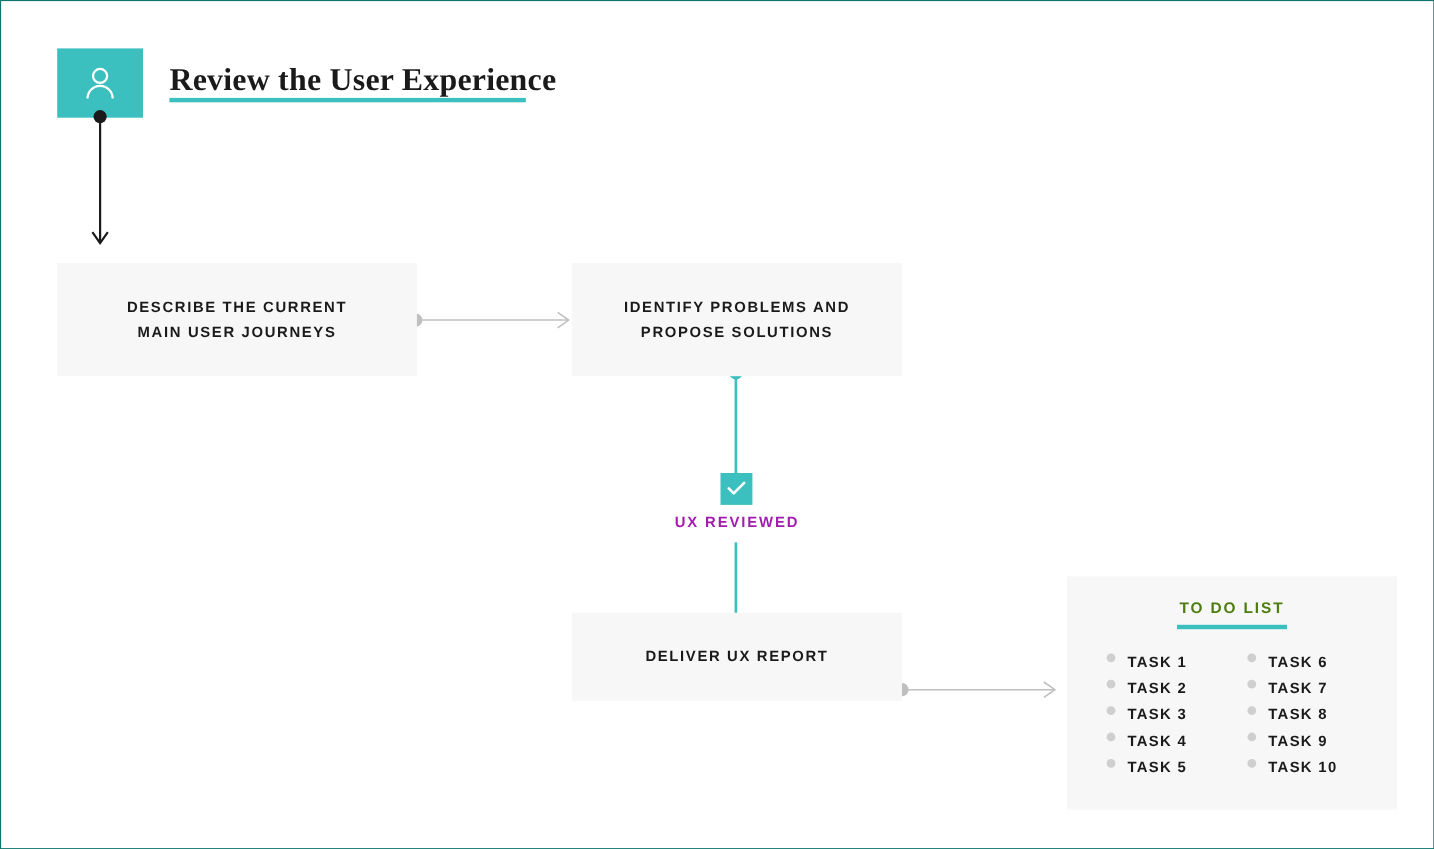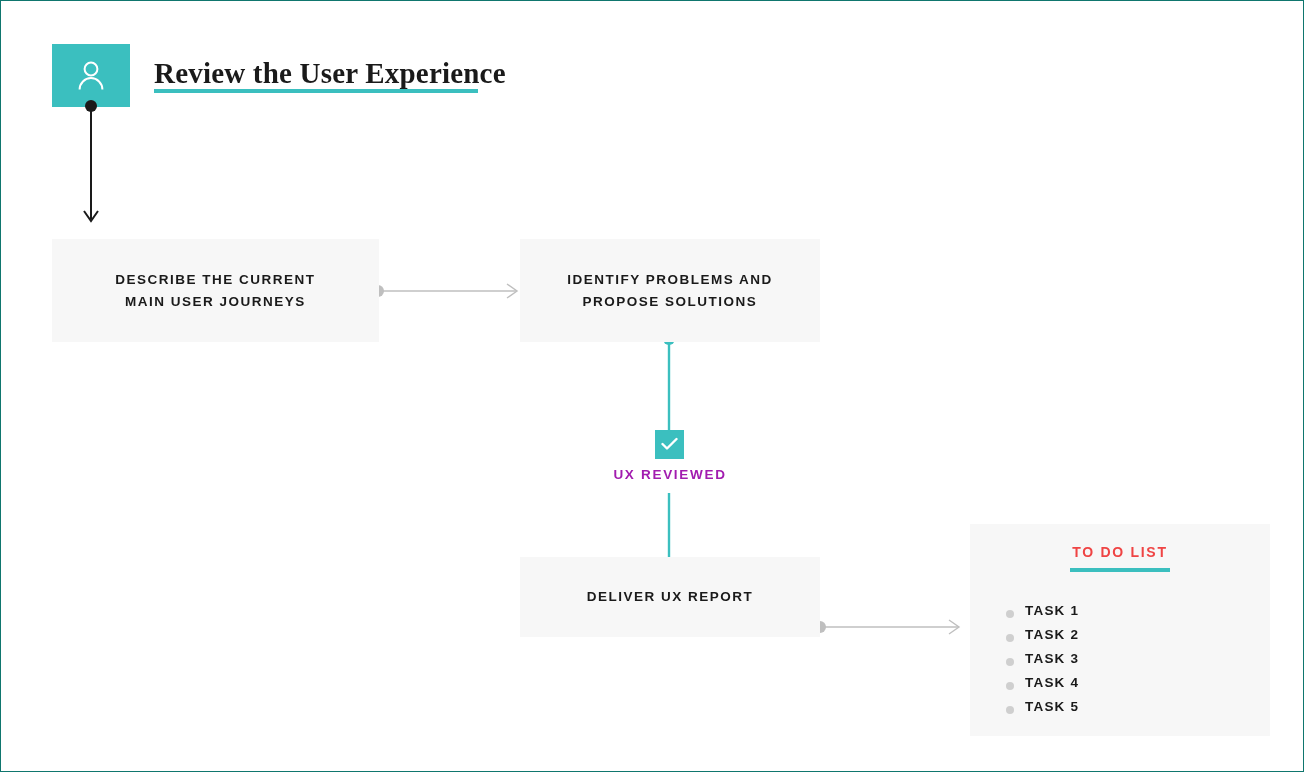--- a/index.html
+++ b/index.html
@@ -112,38 +112,38 @@
     height: 212px;
     background: #f7f7f7;
   }
   .todo-title {
     margin-top: 20px;
     text-align: center;
     font-family: "Liberation Sans", sans-serif;
     font-weight: bold;
     font-size: 14px;
     letter-spacing: 1.7px;
-    color: #ef4444;
+    color: #4d7c0f;
     text-transform: uppercase;
   }
   .todo-underline {
     width: 100px;
     height: 4px;
     background: #3bbfbf;
     margin: 8px auto 0 auto;
   }
   .todo-columns {
     display: flex;
     margin-top: 22px;
     padding-left: 36px;
   }
   .todo-col { width: 128px; }
   .todo-item {
     display: flex;
-    align-items: flex-end;
+    align-items: flex-start;
     height: 24px;
   }
   .todo-bullet {
     width: 8px;
     height: 8px;
     border-radius: 50%;
     background: #cfcfcf;
     margin-right: 11px;
     flex: none;
   }
@@ -255,16 +255,38 @@
         <div class="todo-item">
           <span class="todo-bullet"></span>
           <span class="todo-text">TASK 4</span>
         </div>
         <div class="todo-item">
           <span class="todo-bullet"></span>
           <span class="todo-text">TASK 5</span>
         </div>
       </div>
 
+      <div class="todo-col">
+        <div class="todo-item">
+          <span class="todo-bullet"></span>
+          <span class="todo-text">TASK 6</span>
+        </div>
+        <div class="todo-item">
+          <span class="todo-bullet"></span>
+          <span class="todo-text">TASK 7</span>
+        </div>
+        <div class="todo-item">
+          <span class="todo-bullet"></span>
+          <span class="todo-text">TASK 8</span>
+        </div>
+        <div class="todo-item">
+          <span class="todo-bullet"></span>
+          <span class="todo-text">TASK 9</span>
+        </div>
+        <div class="todo-item">
+          <span class="todo-bullet"></span>
+          <span class="todo-text">TASK 10</span>
+        </div>
+      </div>
     </div>
   </div>
 
 </div>
 
 </body></html>

